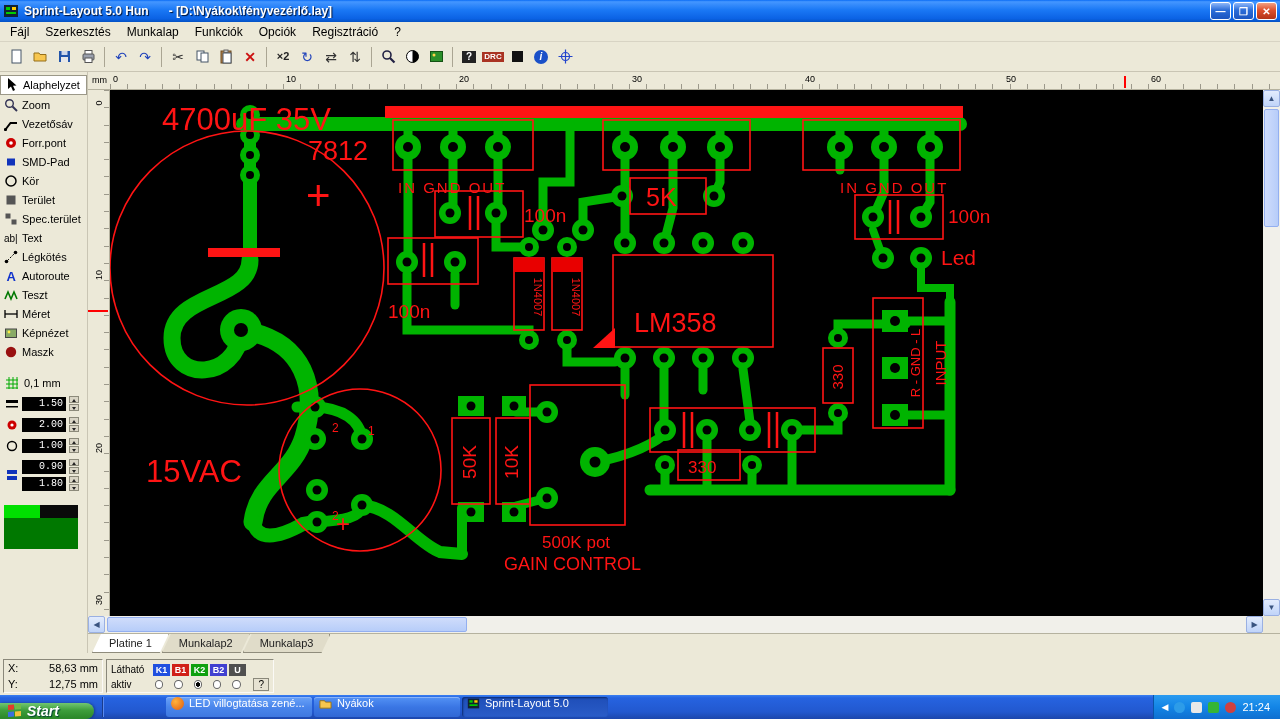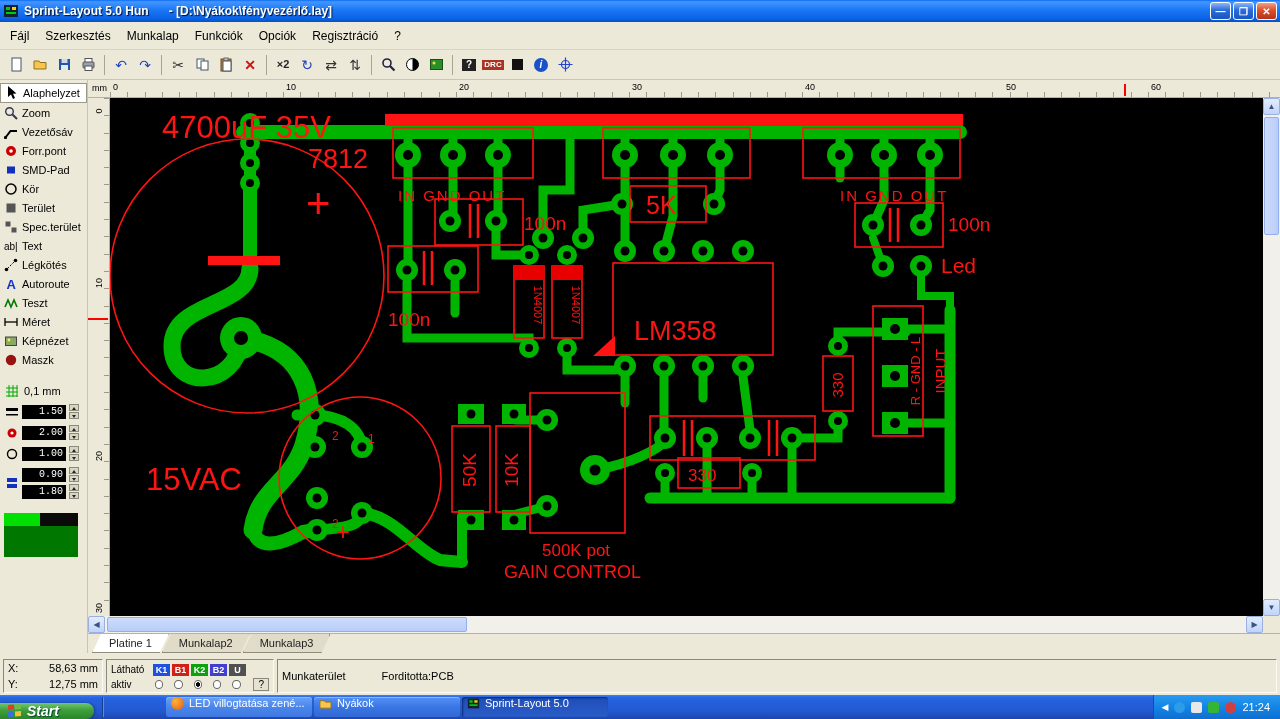--- a/index.html
+++ b/index.html
@@ -8,21 +8,21 @@
 
 
 .titlebar{height:22px;flex:none;display:flex;align-items:center;padding:0 3px;
  background:linear-gradient(180deg,#0a6cf5 0%,#4496ff 8%,#1a78f5 45%,#0b62e4 85%,#0452c4 100%);color:#fff;}
 .appicon{width:16px;height:16px;flex:none;}
 .title-text{font-size:12px;font-weight:bold;margin-left:5px;flex:1;white-space:pre;text-shadow:1px 1px 1px #013;overflow:hidden;}
 .winbtn{width:21px;height:18px;margin-left:2px;border:1px solid #fff;border-radius:3px;display:flex;align-items:center;justify-content:center;font-size:10px;font-weight:bold;color:#fff;background:linear-gradient(180deg,#8db7f9,#2a6cd8 45%,#1b55c0);}
 .winbtn.close{background:linear-gradient(180deg,#f1a083,#dd4f2c 45%,#b33317);}
 
 
-.menubar{height:28px;flex:none;display:flex;align-items:center;background:#ece9d8;border-bottom:1px solid #d8d4c4;padding-left:2px;}
+.menubar{height:20px;flex:none;display:flex;align-items:center;background:#ece9d8;border-bottom:1px solid #d8d4c4;padding-left:2px;}
 .menu-item{font-size:12px;padding:2px 8px;color:#000;}
 .toolbar{height:30px;flex:none;display:flex;align-items:center;background:#ece9d8;border-bottom:1px solid #c9c5b4;padding-left:4px;}
 .tbtn{width:24px;height:23px;display:flex;align-items:center;justify-content:center;border:1px solid transparent;border-radius:2px;}
 .tbtn svg{display:block;}
 .tsep{width:1px;height:20px;background:#aaa593;margin:0 4px;}
 .glyph{font-size:14px;line-height:1;color:#333;}
 .glyph.blue{color:#2244bb;} .glyph.red{color:#cc1111;font-weight:bold;}
 .glyph.x2{font-size:11px;font-weight:bold;color:#222;}
 .glyph.drc{font-size:8px;font-weight:bold;color:#fff;background:#a32;padding:1px 2px;}
 .glyph.q{font-size:10px;font-weight:bold;color:#fff;background:#222;padding:1px 4px;}
@@ -738,24 +738,20 @@
       <div class="lrow">
         <span style="width:40px">aktiv</span>
         <span class="radio"></span>
         <span class="radio"></span>
         <span class="radio on"></span>
         <span class="radio"></span>
         <span class="radio"></span>
         <span class="helpbtn">?</span>
       </div>
     </div>
-    <div class="spanel info">
-      <span>Munkaterület</span>
-      <span>Forditotta:PCB</span>
-    </div>
   </div>
 
   <div class="taskbar">
     <div class="startbtn">
       <svg width="14" height="14" viewBox="0 0 14 14">
           <rect x="0" y="1" width="6" height="5" fill="#e23c2c" transform="skewY(-4)"></rect>
           <rect x="7" y="1" width="6" height="5" fill="#6fbb49" transform="skewY(-4)"></rect>
           <rect x="0" y="8" width="6" height="5" fill="#3a6fe0" transform="skewY(-4)"></rect>
           <rect x="7" y="8" width="6" height="5" fill="#f3c03c" transform="skewY(-4)"></rect>
         </svg>

